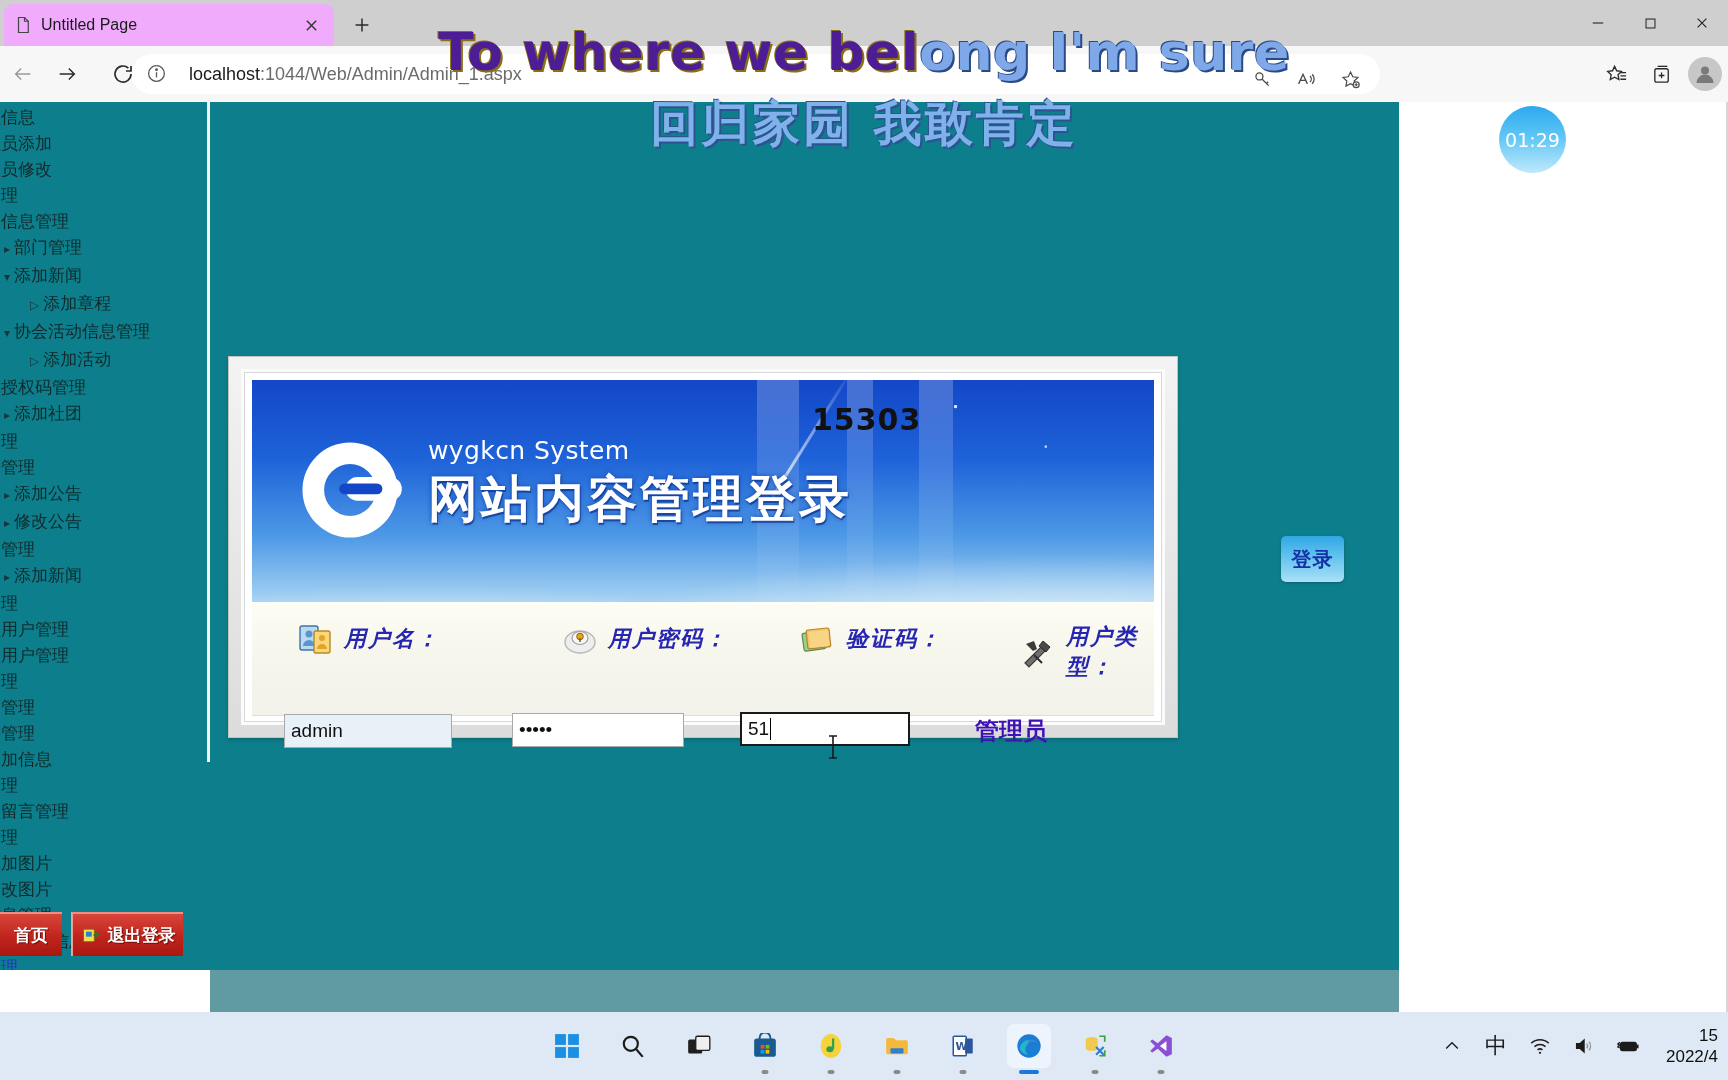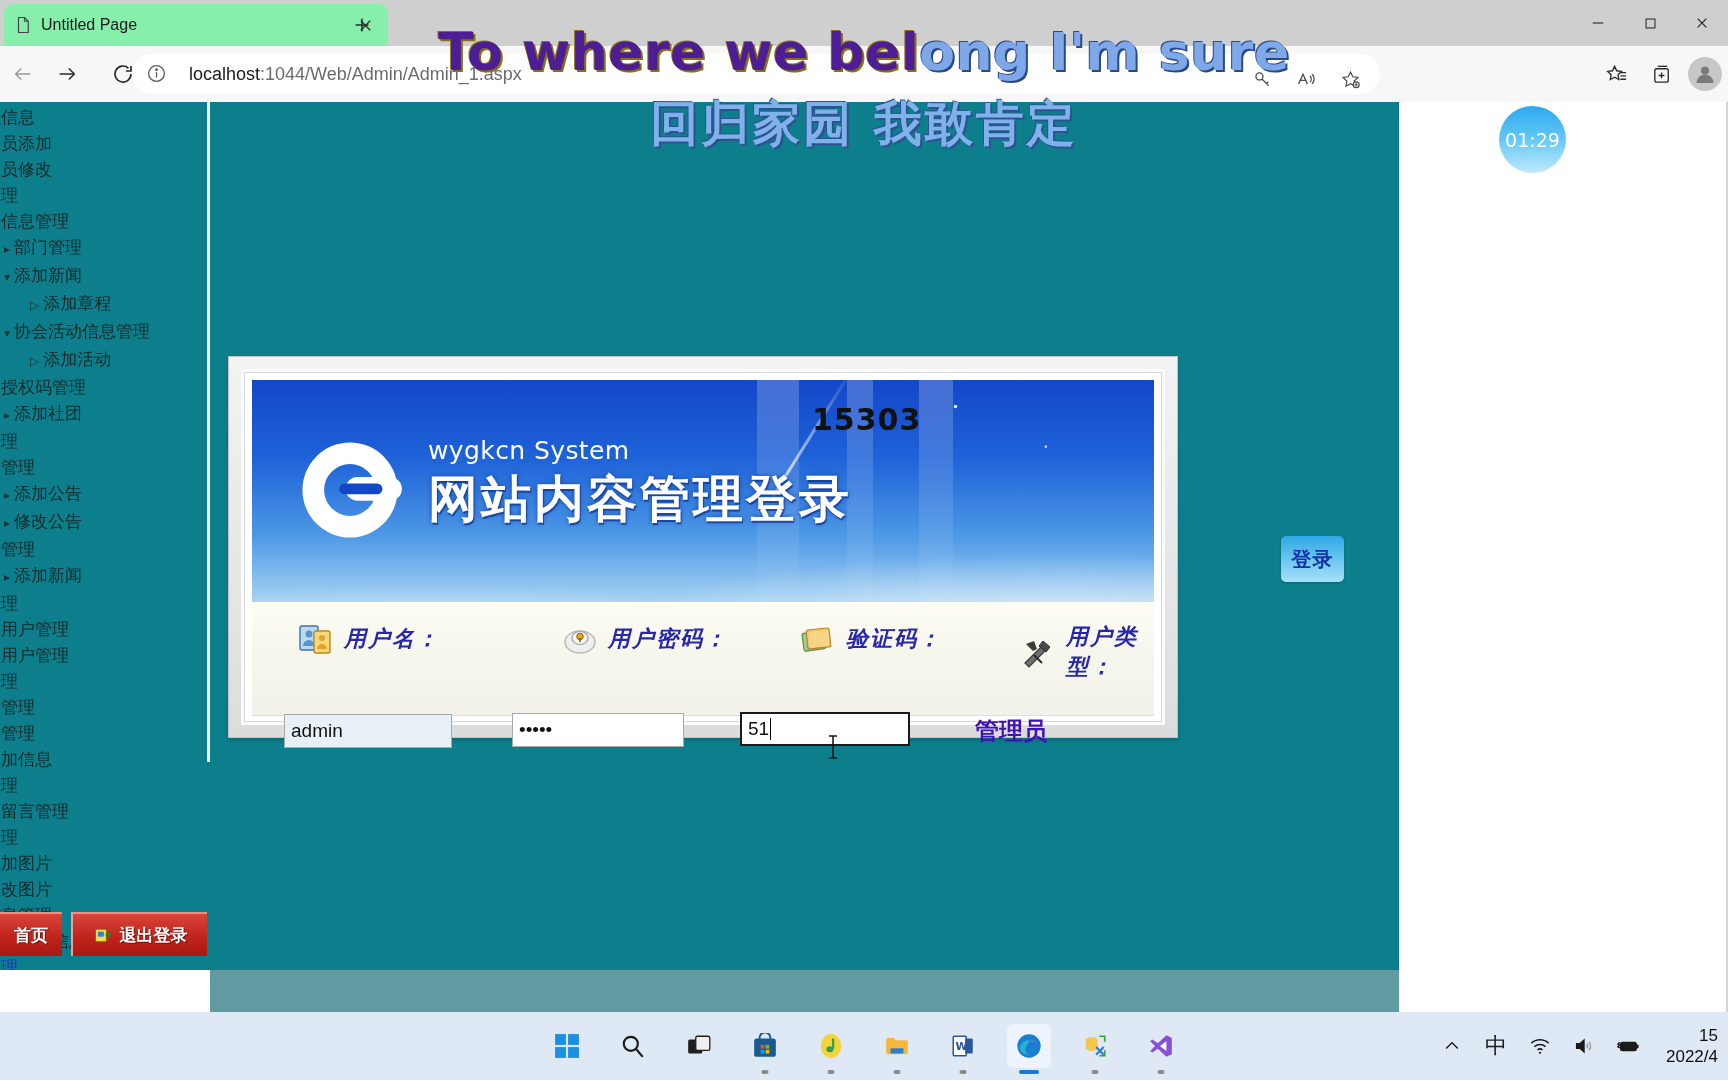--- a/index.html
+++ b/index.html
@@ -10,22 +10,22 @@
   }
   #root { position: relative; width: 1728px; height: 1080px; }
 
   
   .browser-chrome {
     position: absolute; left: 0; top: 0; width: 1728px; height: 102px;
     background: #cfcfcf;
   }
   .tabstrip { position: absolute; left: 0; top: 0; width: 1728px; height: 46px; }
   .tab {
-    position: absolute; left: 4px; top: 4px; width: 384px; height: 42px;
-    background: #86efac; border-radius: 9px 9px 0 0;
+    position: absolute; left: 4px; top: 4px; width: 330px; height: 42px;
+    background: #f0abfc; border-radius: 9px 9px 0 0;
     display: flex; align-items: center; padding: 0 10px; gap: 9px;
   }
   .tab-fav { width: 18px; height: 18px; flex: none; color: #444; }
   .tab-title {
     font-size: 16px; color: #1b1b1b; flex: 1;
     white-space: nowrap; overflow: hidden; text-overflow: ellipsis;
   }
   .tab-close {
     width: 26px; height: 26px; border-radius: 4px; flex: none;
     display: flex; align-items: center; justify-content: center;
@@ -104,21 +104,21 @@
     position: absolute; left: 0; bottom: 14px; width: 210px; height: 44px; display: flex;
   }
   .redbtn {
     height: 44px; background: linear-gradient(#d9453a 0%, #c0241c 55%, #a81811 100%);
     display: flex; align-items: center; justify-content: center; gap: 7px;
     color: #ffffff; font-family: "DejaVu Sans", sans-serif;
     font-size: 17px; font-weight: bold; text-shadow: 1px 1px 0 #6d0d08;
     border-top: 2px solid #ef8e86; overflow: hidden;
   }
   .redbtn.a { width: 62px; align-items: center; }
-  .redbtn.b { width: 136px; margin-left: 9px; border-left: 2px solid #efa097; }
+  .redbtn.b { width: 112px; margin-left: 9px; border-left: 2px solid #efa097; }
   .redbtn .ic { width: 20px; height: 20px; flex: none; }
 
   .page-body {
     position: absolute; left: 210px; top: 0; right: 0; height: 868px;
     background: #0d7f8c;
   }
   .page-body-foot {
     position: absolute; left: 210px; top: 868px; right: 0; bottom: 0;
     background: #5f9ba1;
   }

